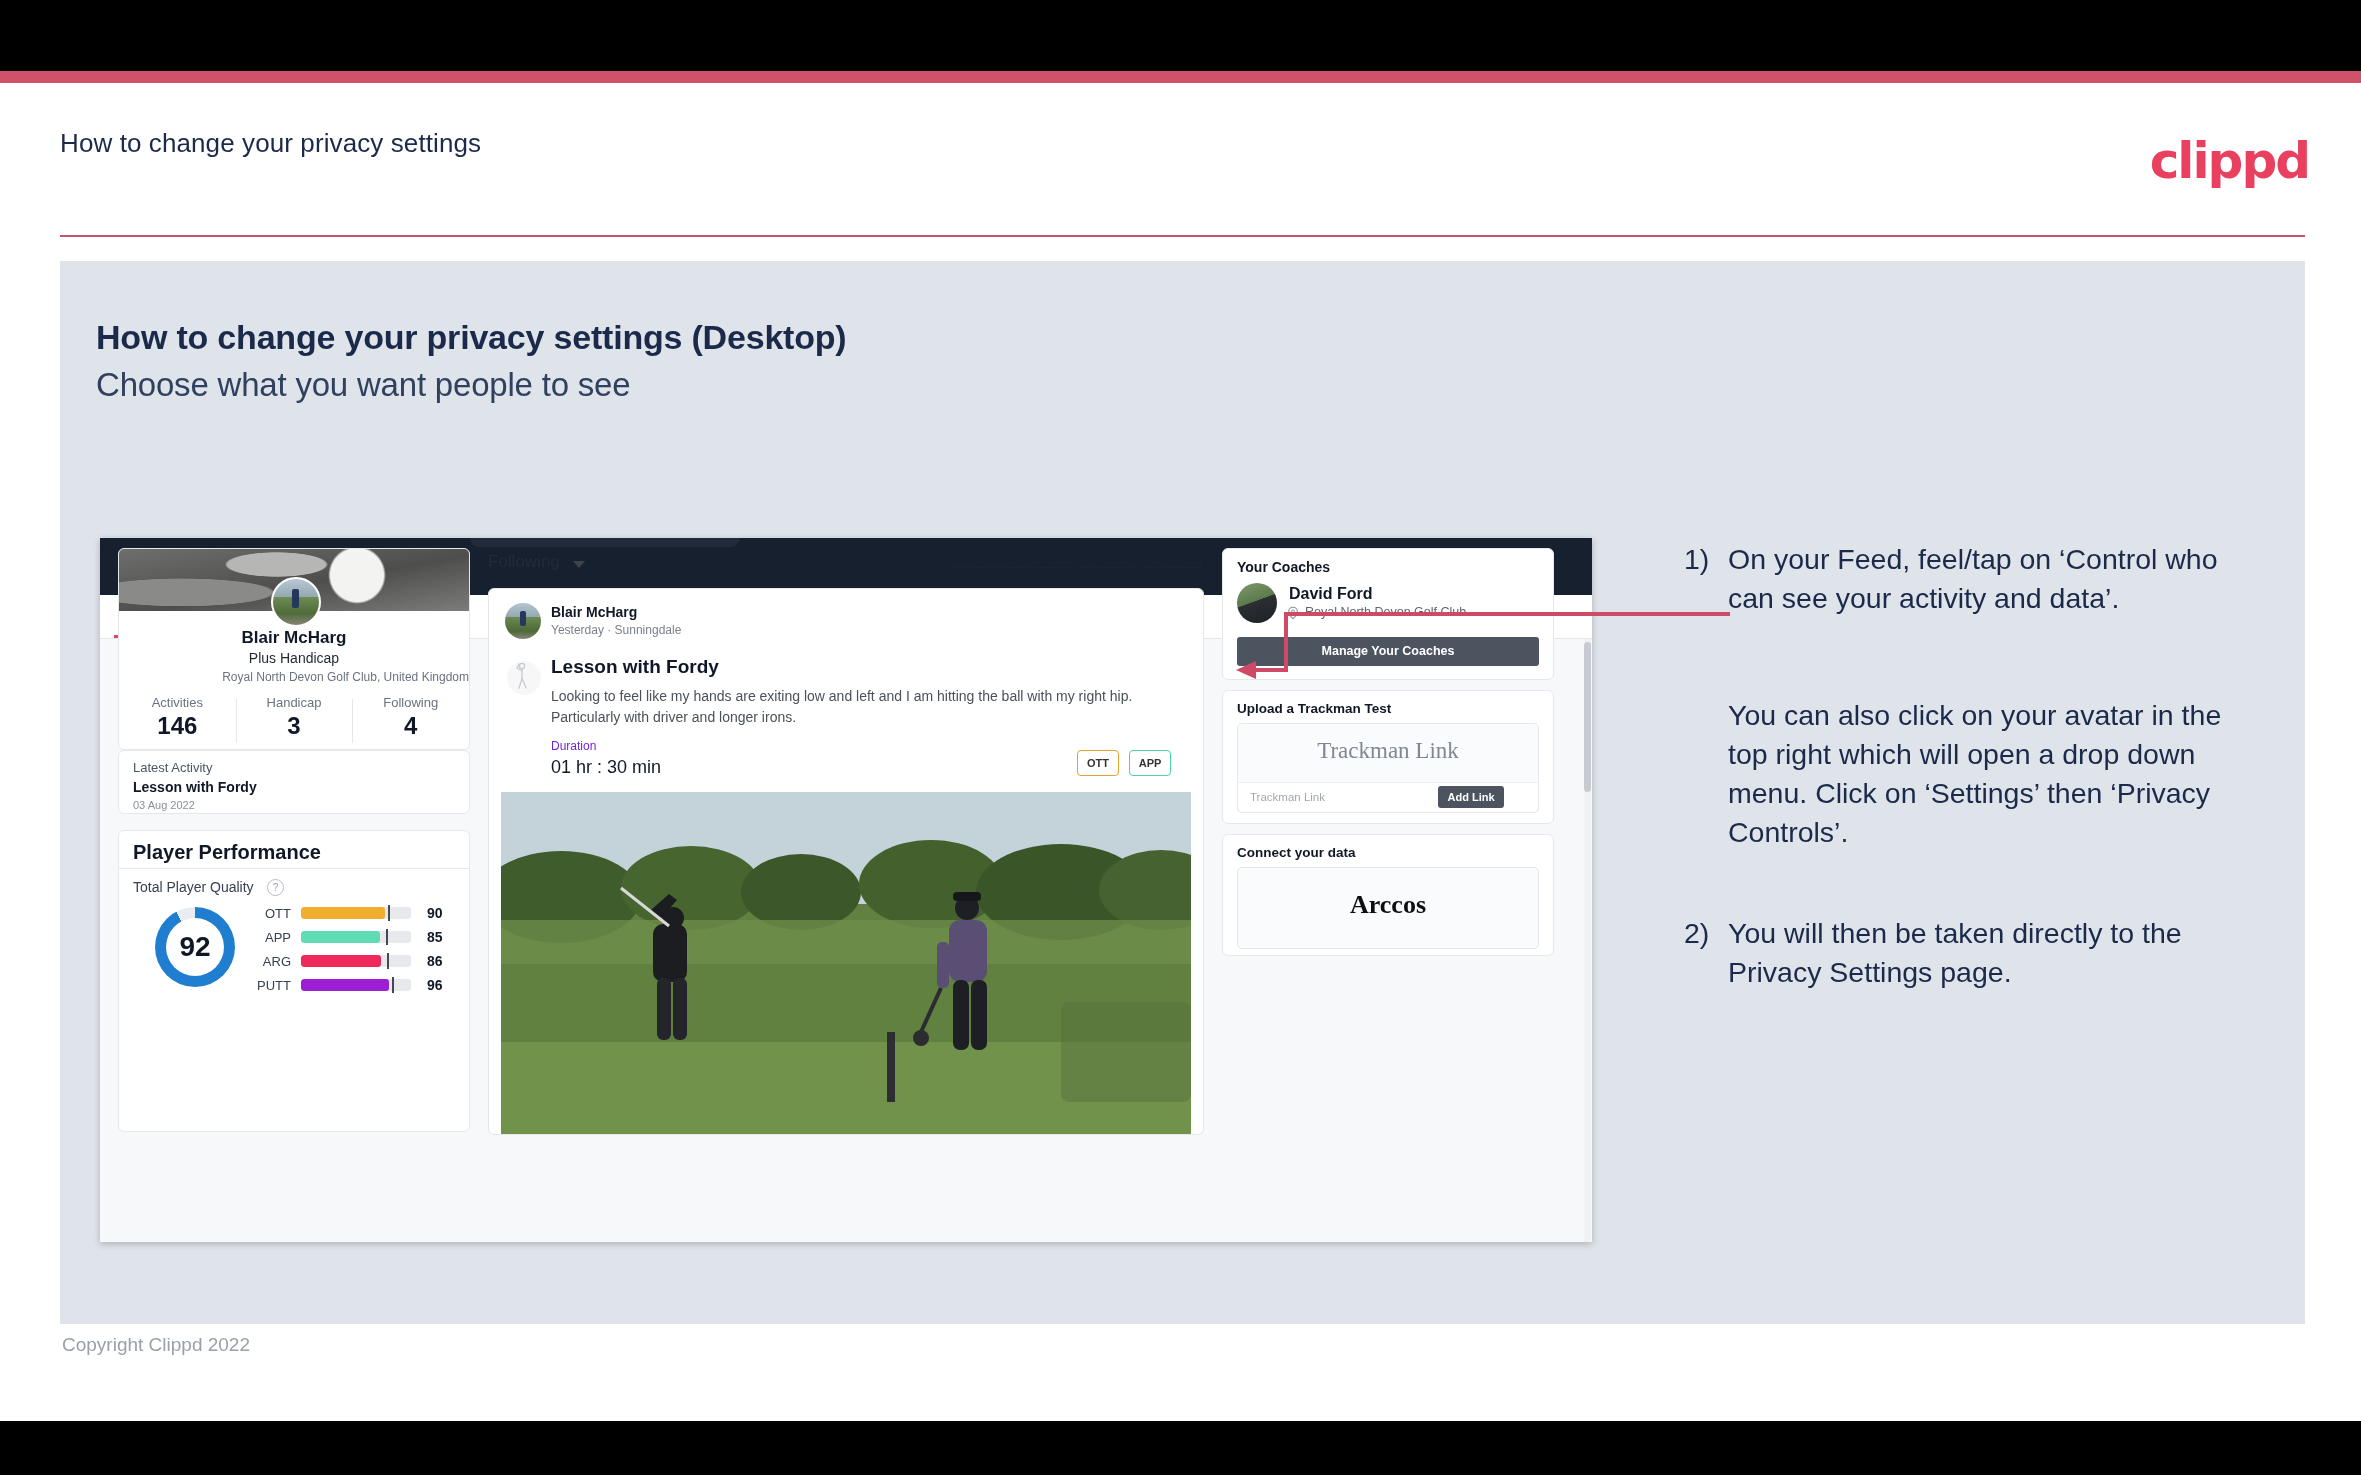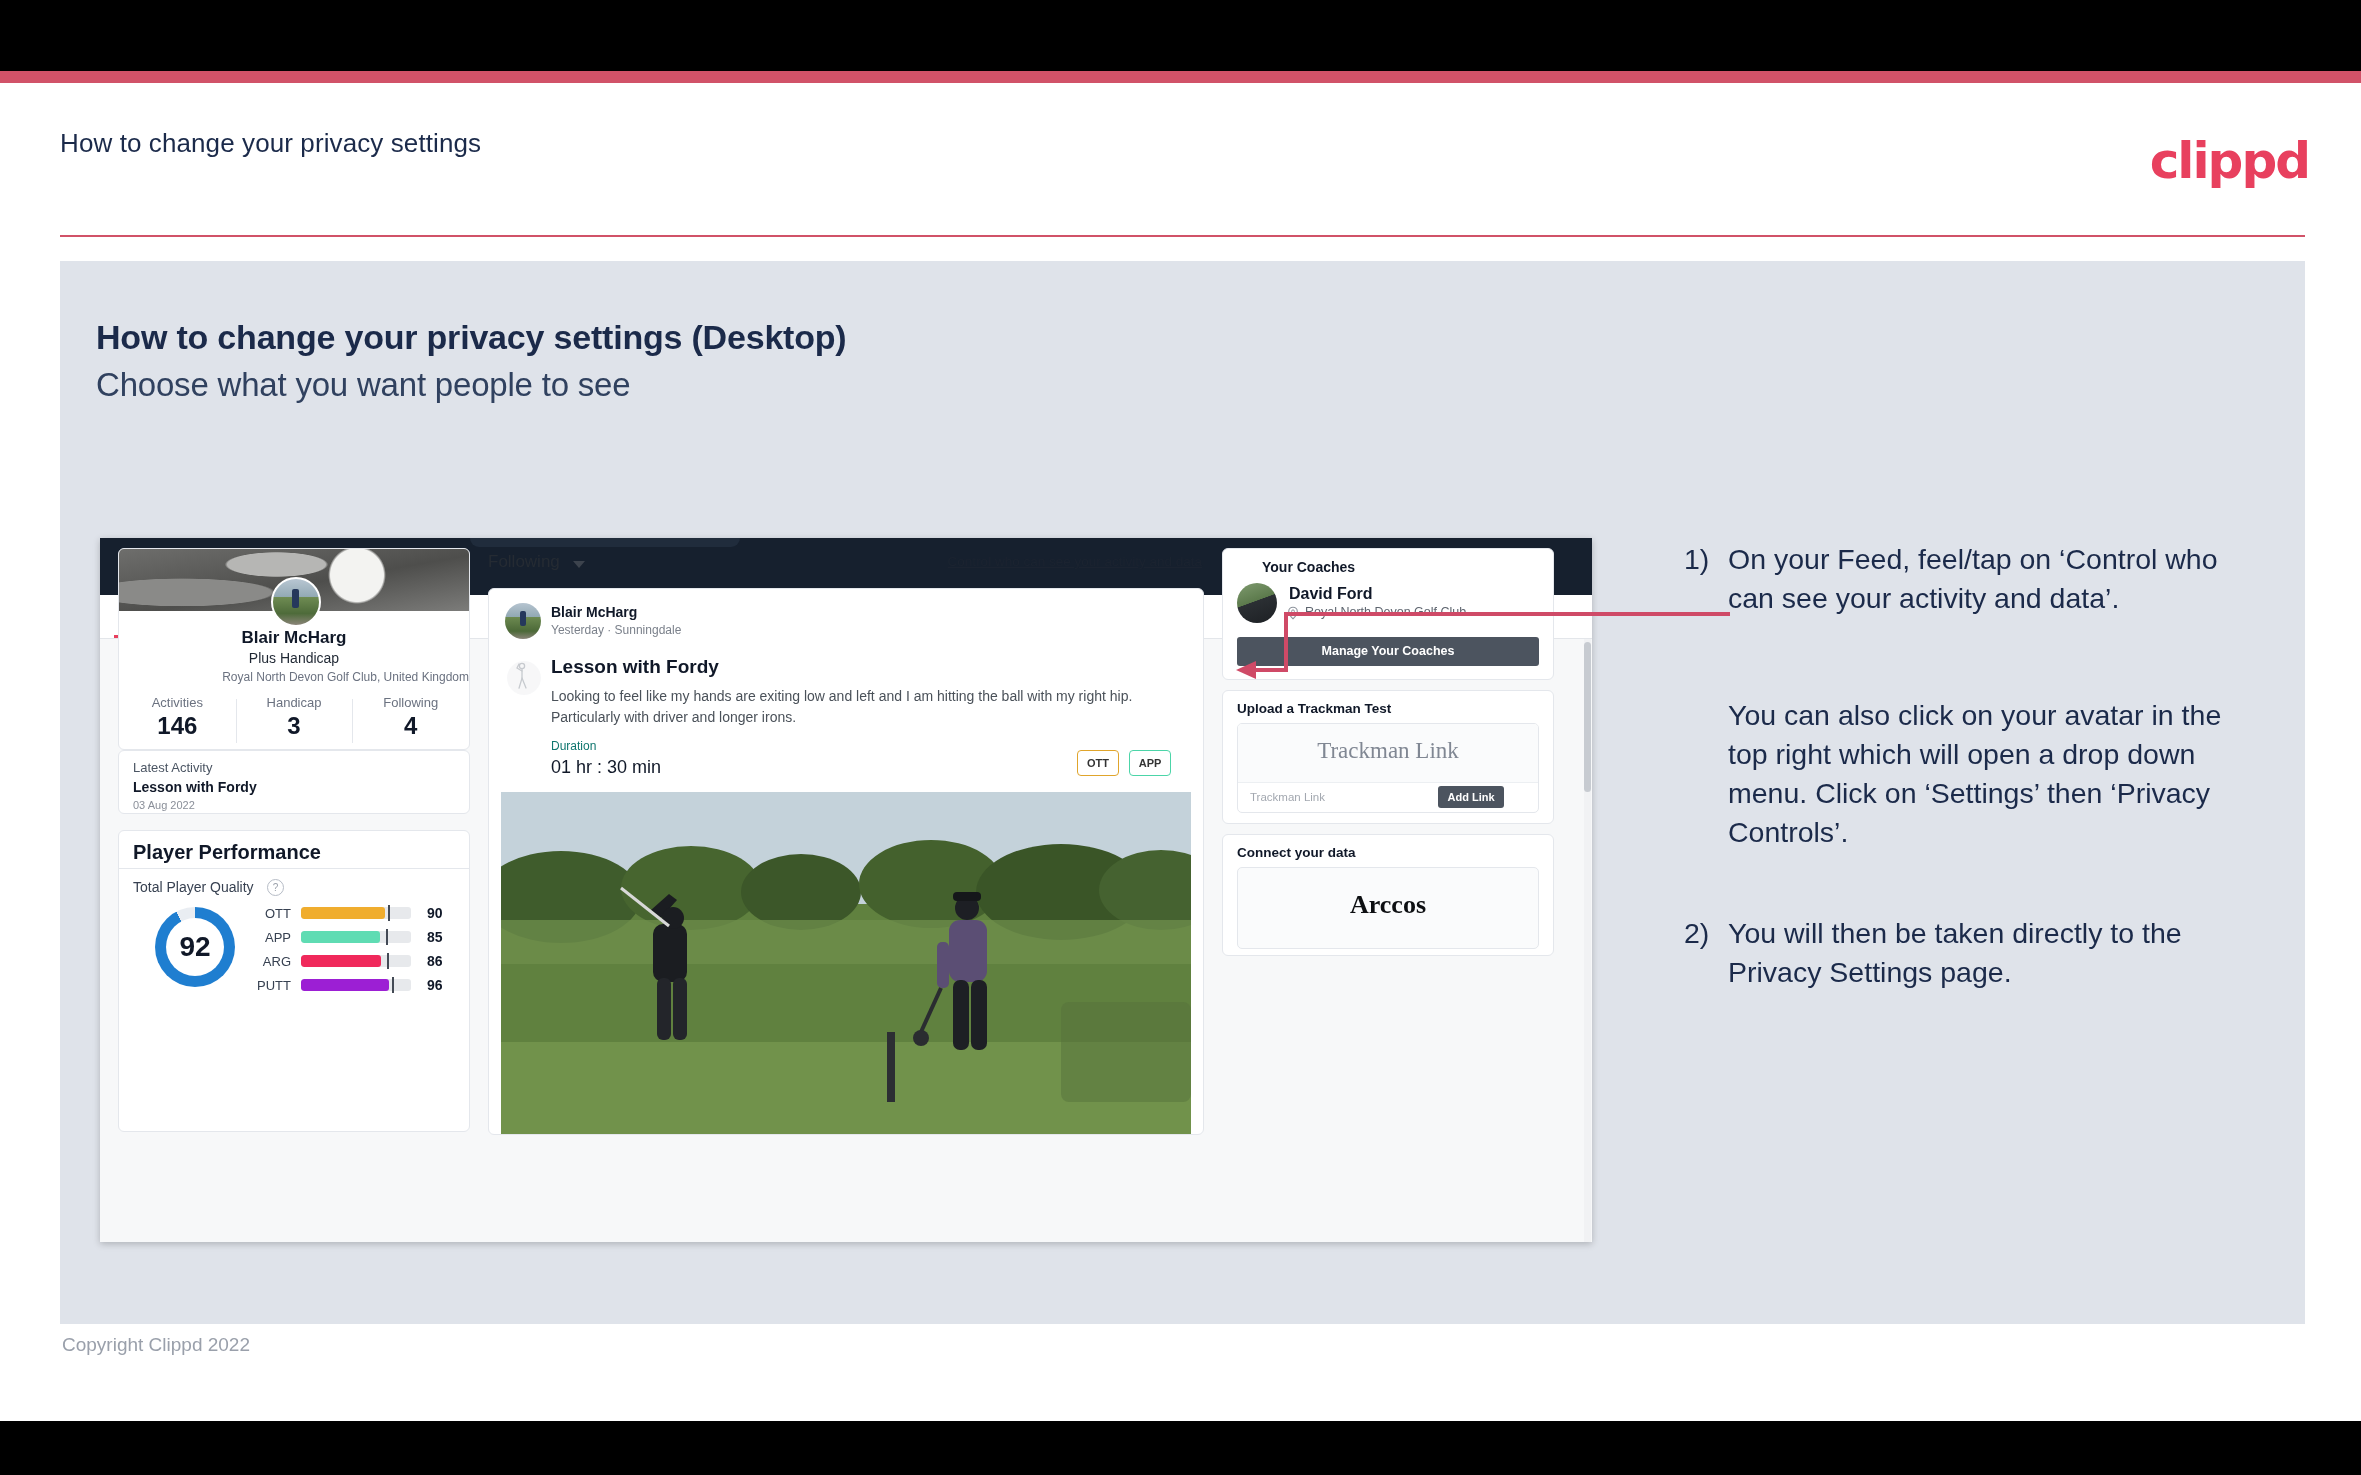--- a/index.html
+++ b/index.html
@@ -95,31 +95,31 @@
 
   .post-card{left:388px;top:50px;width:714px;height:545px;overflow:hidden;}
   .post-av{position:absolute;left:16px;top:14px;width:36px;height:36px;border-radius:50%;
     background:linear-gradient(180deg,#b6c4d0 0%,#92a9b4 38%,#6c8950 40%,#4c6938 78%,#8a8478 100%);overflow:hidden;}
   .post-av:after{content:"";position:absolute;left:15px;top:8px;width:6px;height:15px;background:#25385c;border-radius:2px;}
   .post-name{position:absolute;left:62px;top:15px;font-size:14px;font-weight:700;color:#101828;}
   .post-meta{position:absolute;left:62px;top:34px;font-size:12px;color:#7b818b;}
   .swing-ico{position:absolute;left:18px;top:68px;width:34px;height:42px;opacity:.55;}
   .post-title{position:absolute;left:62px;top:67px;font-size:19px;font-weight:700;color:#101828;}
   .post-body{position:absolute;left:62px;top:97px;width:620px;font-size:14px;line-height:21px;color:#4a5159;}
-  .dur-lbl{position:absolute;left:62px;top:150px;font-size:12px;color:#0f766e;}
+  .dur-lbl{position:absolute;left:62px;top:150px;font-size:12px;color:#6d28d9;}
   .dur-val{position:absolute;left:62px;top:168px;font-size:18px;color:#101828;}
   .chip{position:absolute;top:161px;width:40px;height:24px;border-radius:4px;font-size:11px;font-weight:700;text-align:center;line-height:24px;background:#fff;}
   .chip-ott{left:588px;border:1.5px solid #e0a52c;color:#333;}
   .chip-app{left:640px;border:1.5px solid #4cd5a8;color:#333;}
   .post-photo{position:absolute;left:12px;top:203px;width:690px;height:342px;overflow:hidden;
     background:linear-gradient(180deg,#b9cbd6 0%,#c9d6dd 22%,#7e9a63 34%,#5f7f47 52%,#4e7039 68%,#6d8a4e 100%);}
 
   
   .coach-card{left:1122px;top:10px;width:330px;height:130px;}
-  .cc-title{position:absolute;left:14px;top:10px;font-size:14px;font-weight:700;color:#101828;margin-left:25px;}
+  .cc-title{position:absolute;left:14px;top:10px;font-size:14px;font-weight:700;color:#101828;}
   .coach-av{position:absolute;left:14px;top:34px;width:40px;height:40px;border-radius:50%;
     background:linear-gradient(160deg,#7f9b6f 0%,#5c7a4c 45%,#2b2f33 46%,#1d2024 100%);}
   .coach-name{position:absolute;left:66px;top:36px;font-size:16px;font-weight:700;color:#101828;}
   .coach-club{position:absolute;left:82px;top:56px;font-size:12.5px;color:#5d646e;}
   .pin-ico{position:absolute;left:64px;top:57px;}
   .manage-btn{position:absolute;left:14px;top:88px;width:302px;height:29px;background:#4c545f;border-radius:3px;
     color:#fff;font-size:12.5px;font-weight:700;text-align:center;line-height:29px;}
 
   .track-card{left:1122px;top:152px;width:330px;height:132px;}
   .tk-title{position:absolute;left:14px;top:10px;font-size:13.5px;font-weight:700;color:#101828;}

